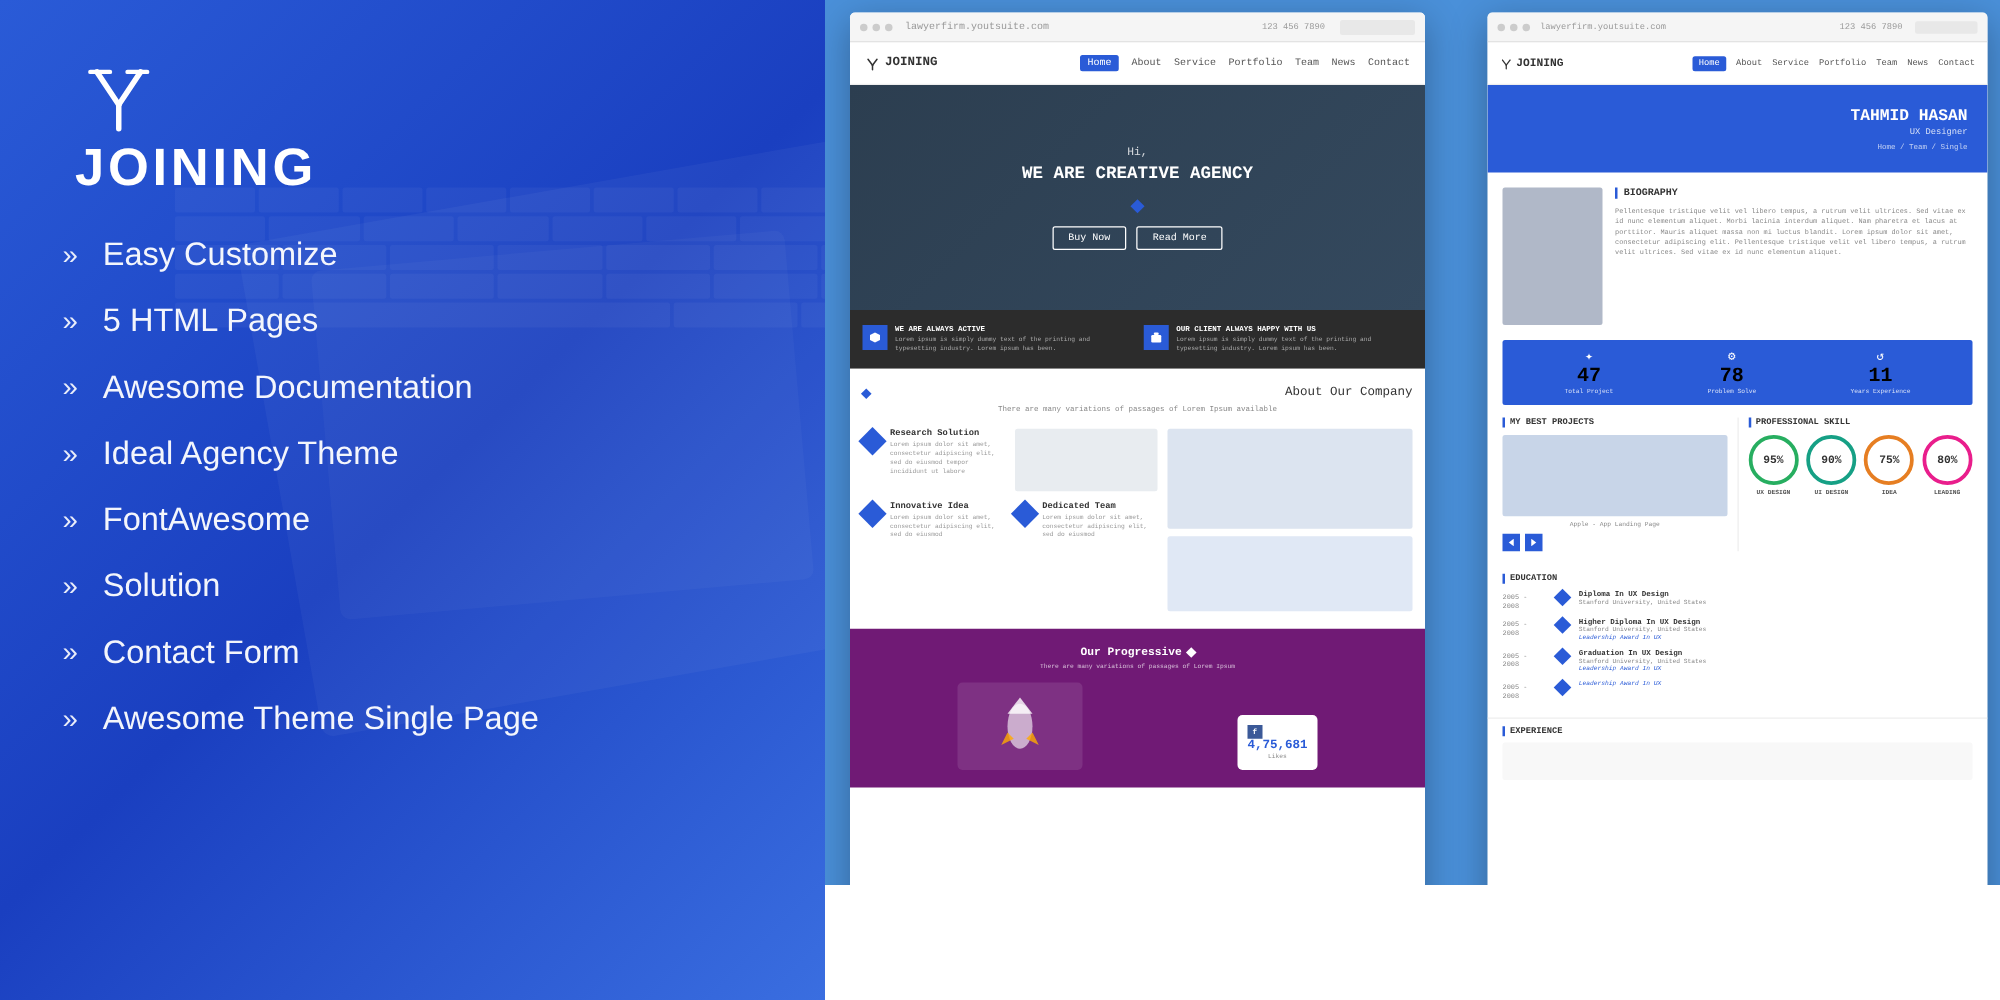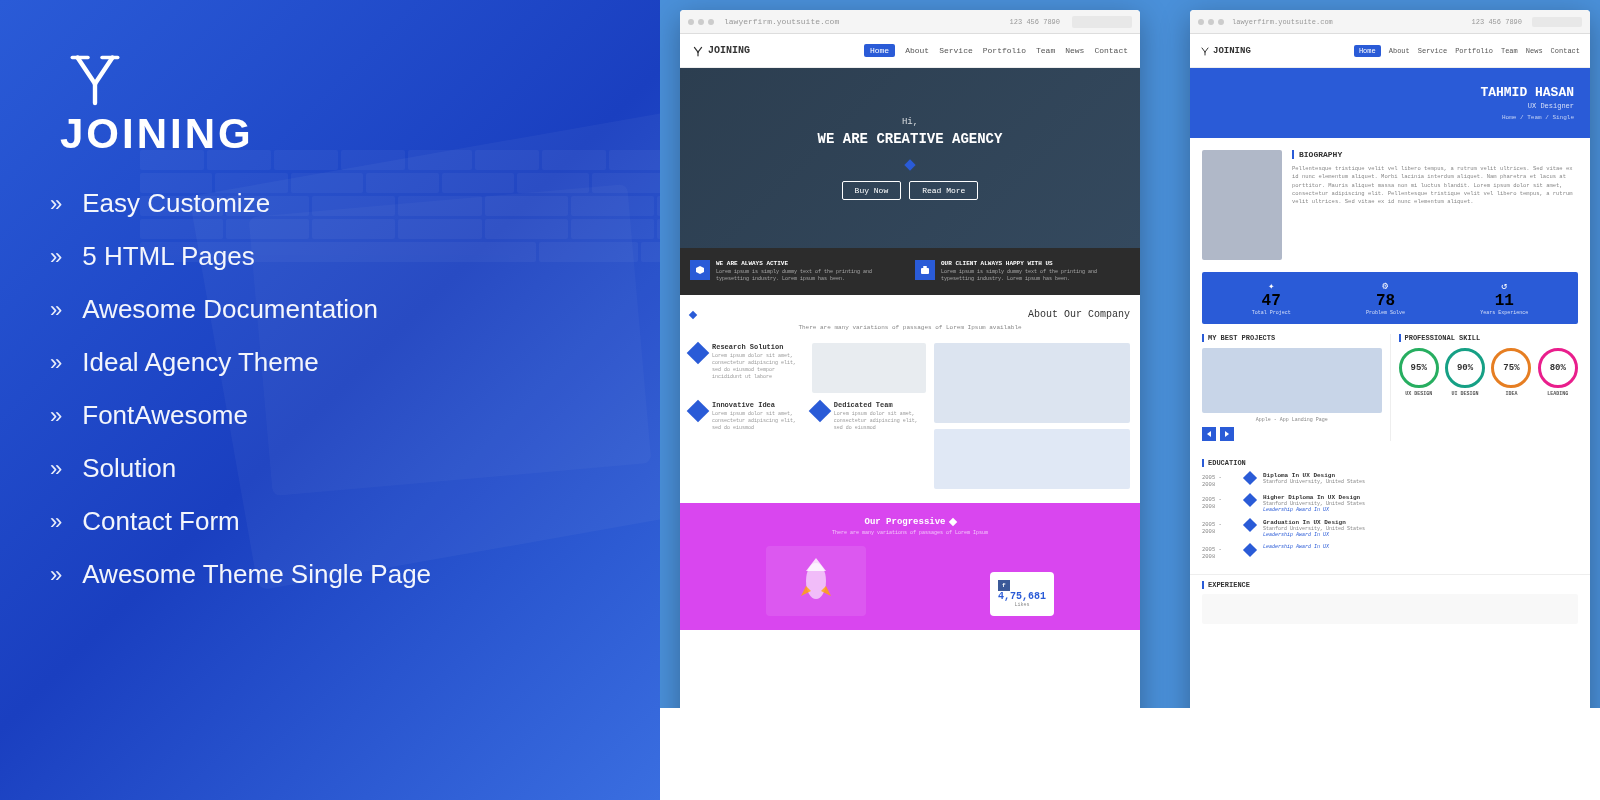--- a/index.html
+++ b/index.html
@@ -355,21 +355,21 @@
     }
 
     .about-feat-desc {
       font-size: 5px;
       color: #999;
       line-height: 1.4;
     }
 
     
     .preview-progressive {
-      background: #d946ef;
+      background: #701a75;
       padding: 14px 24px;
       text-align: center;
     }
 
     .prog-heading {
       font-size: 9px;
       color: white;
       font-weight: 700;
       margin-bottom: 3px;
       display: flex;

